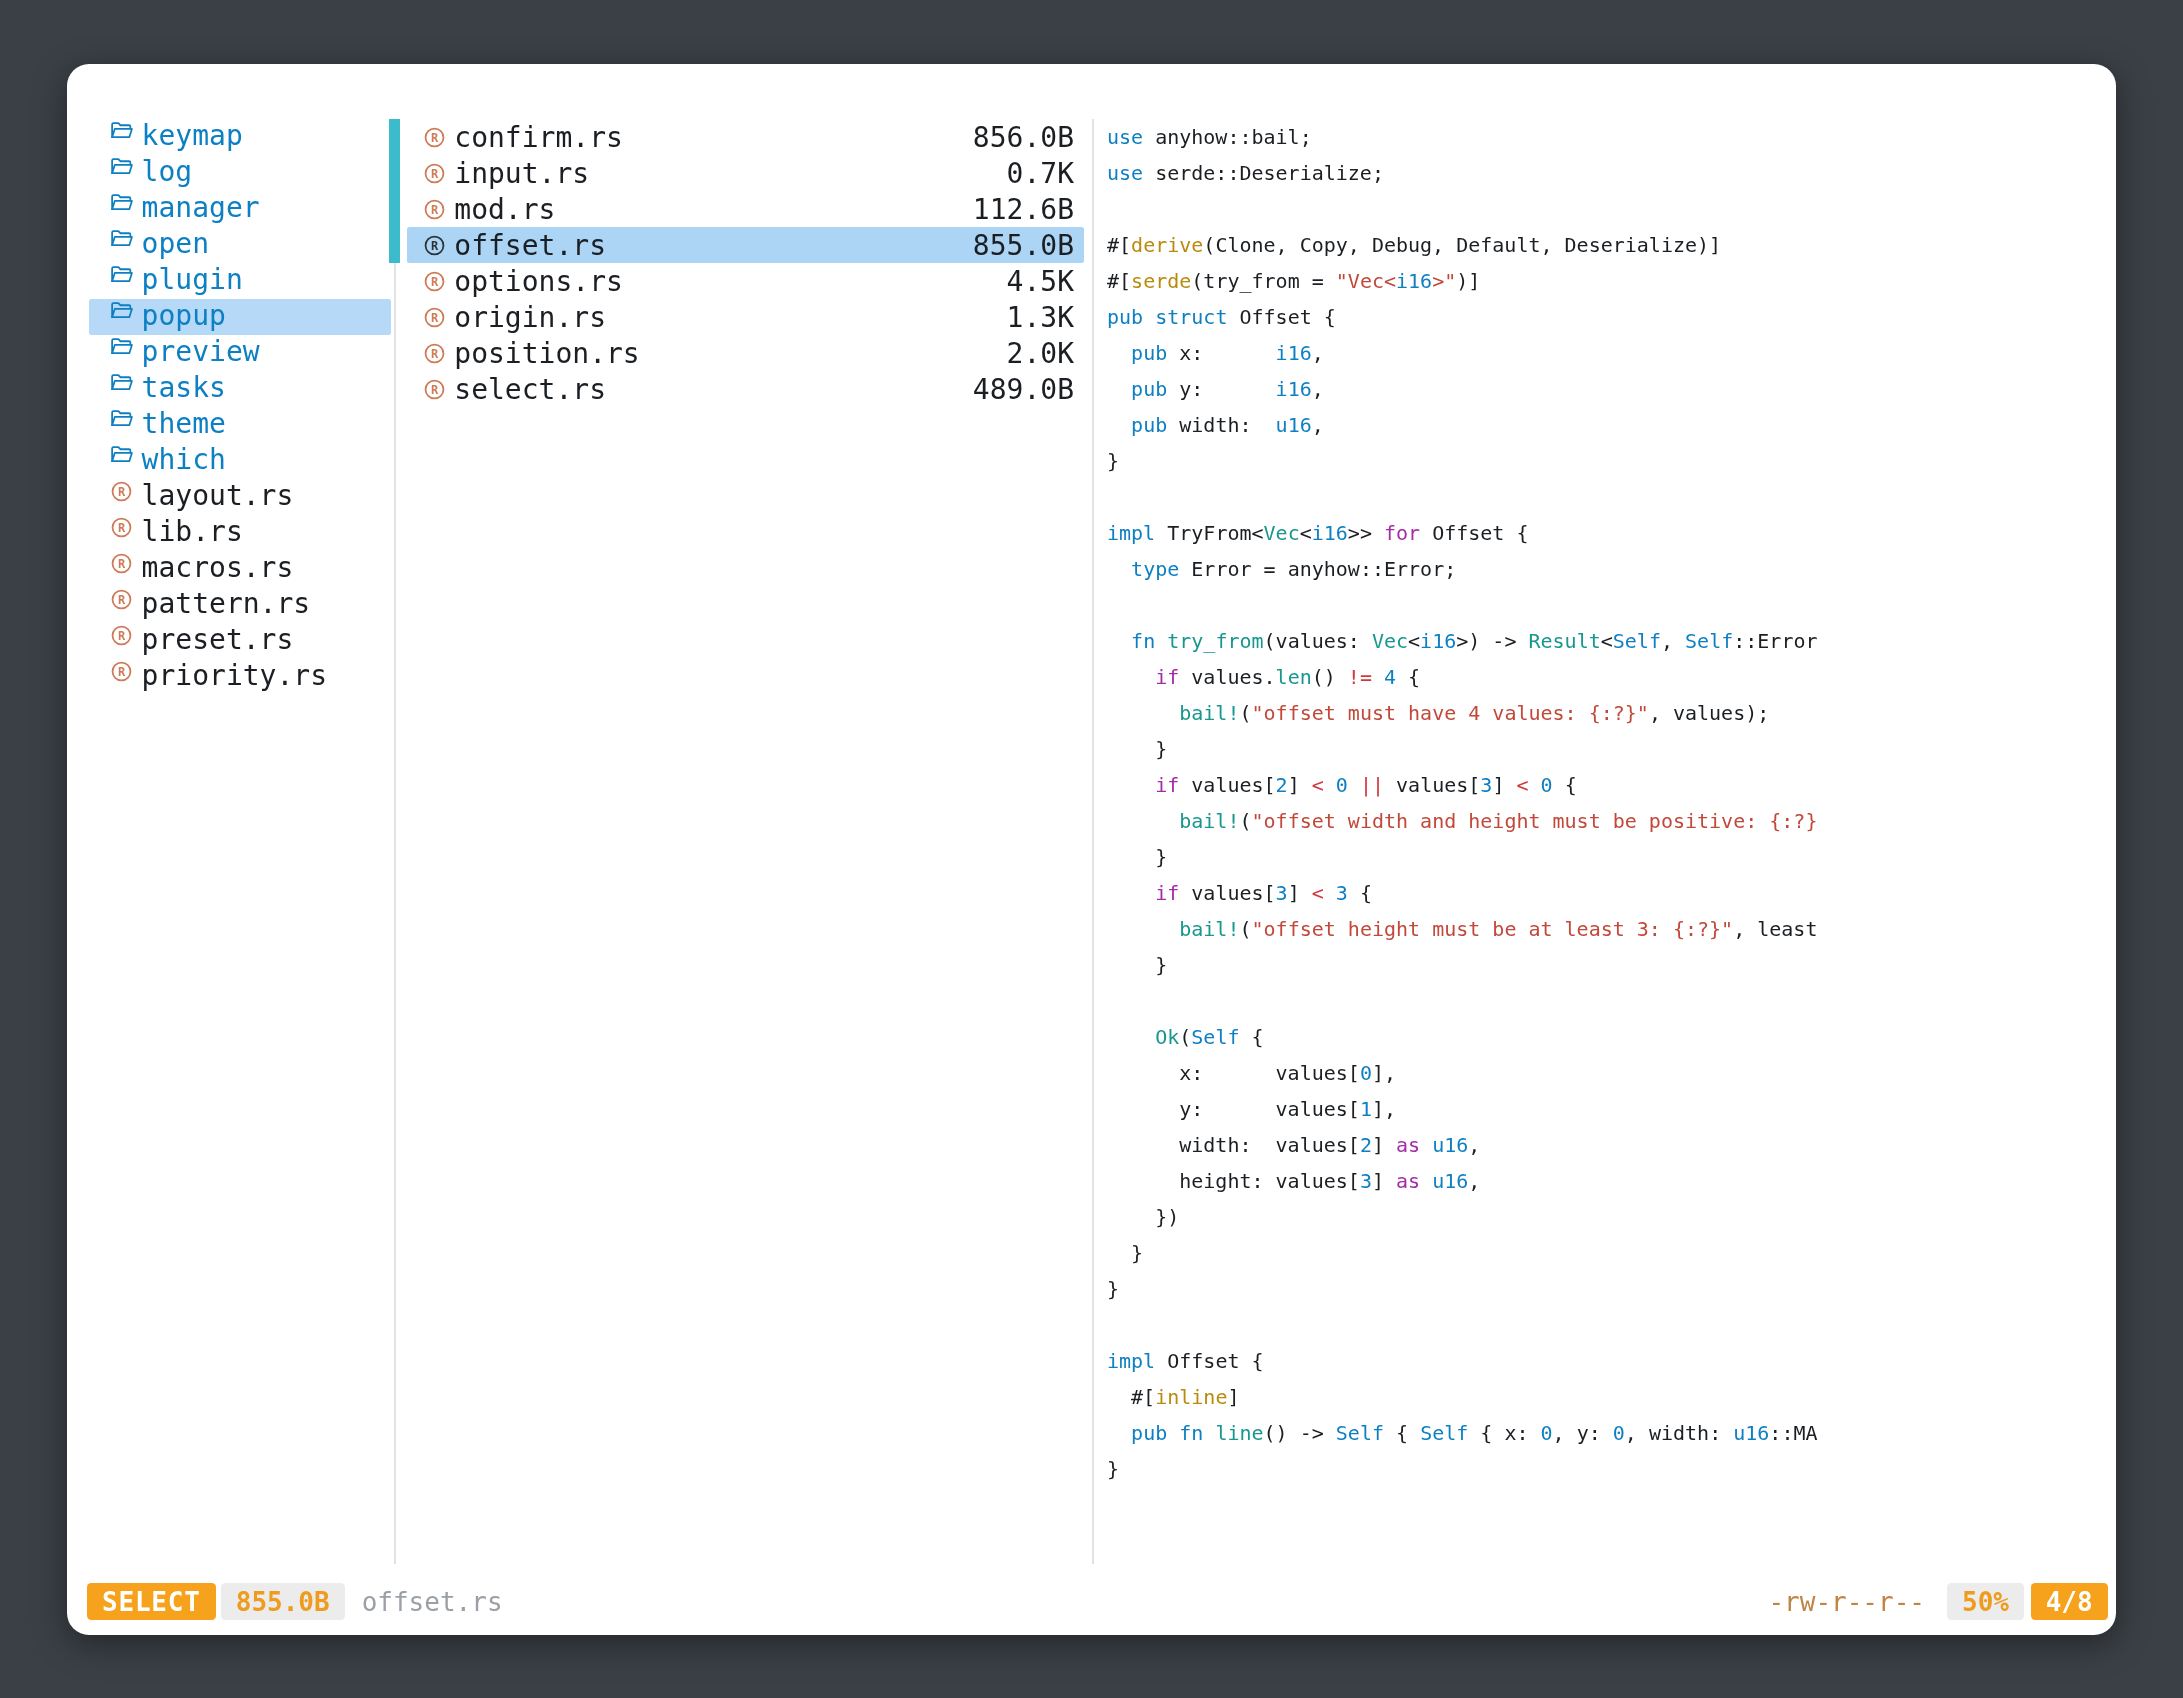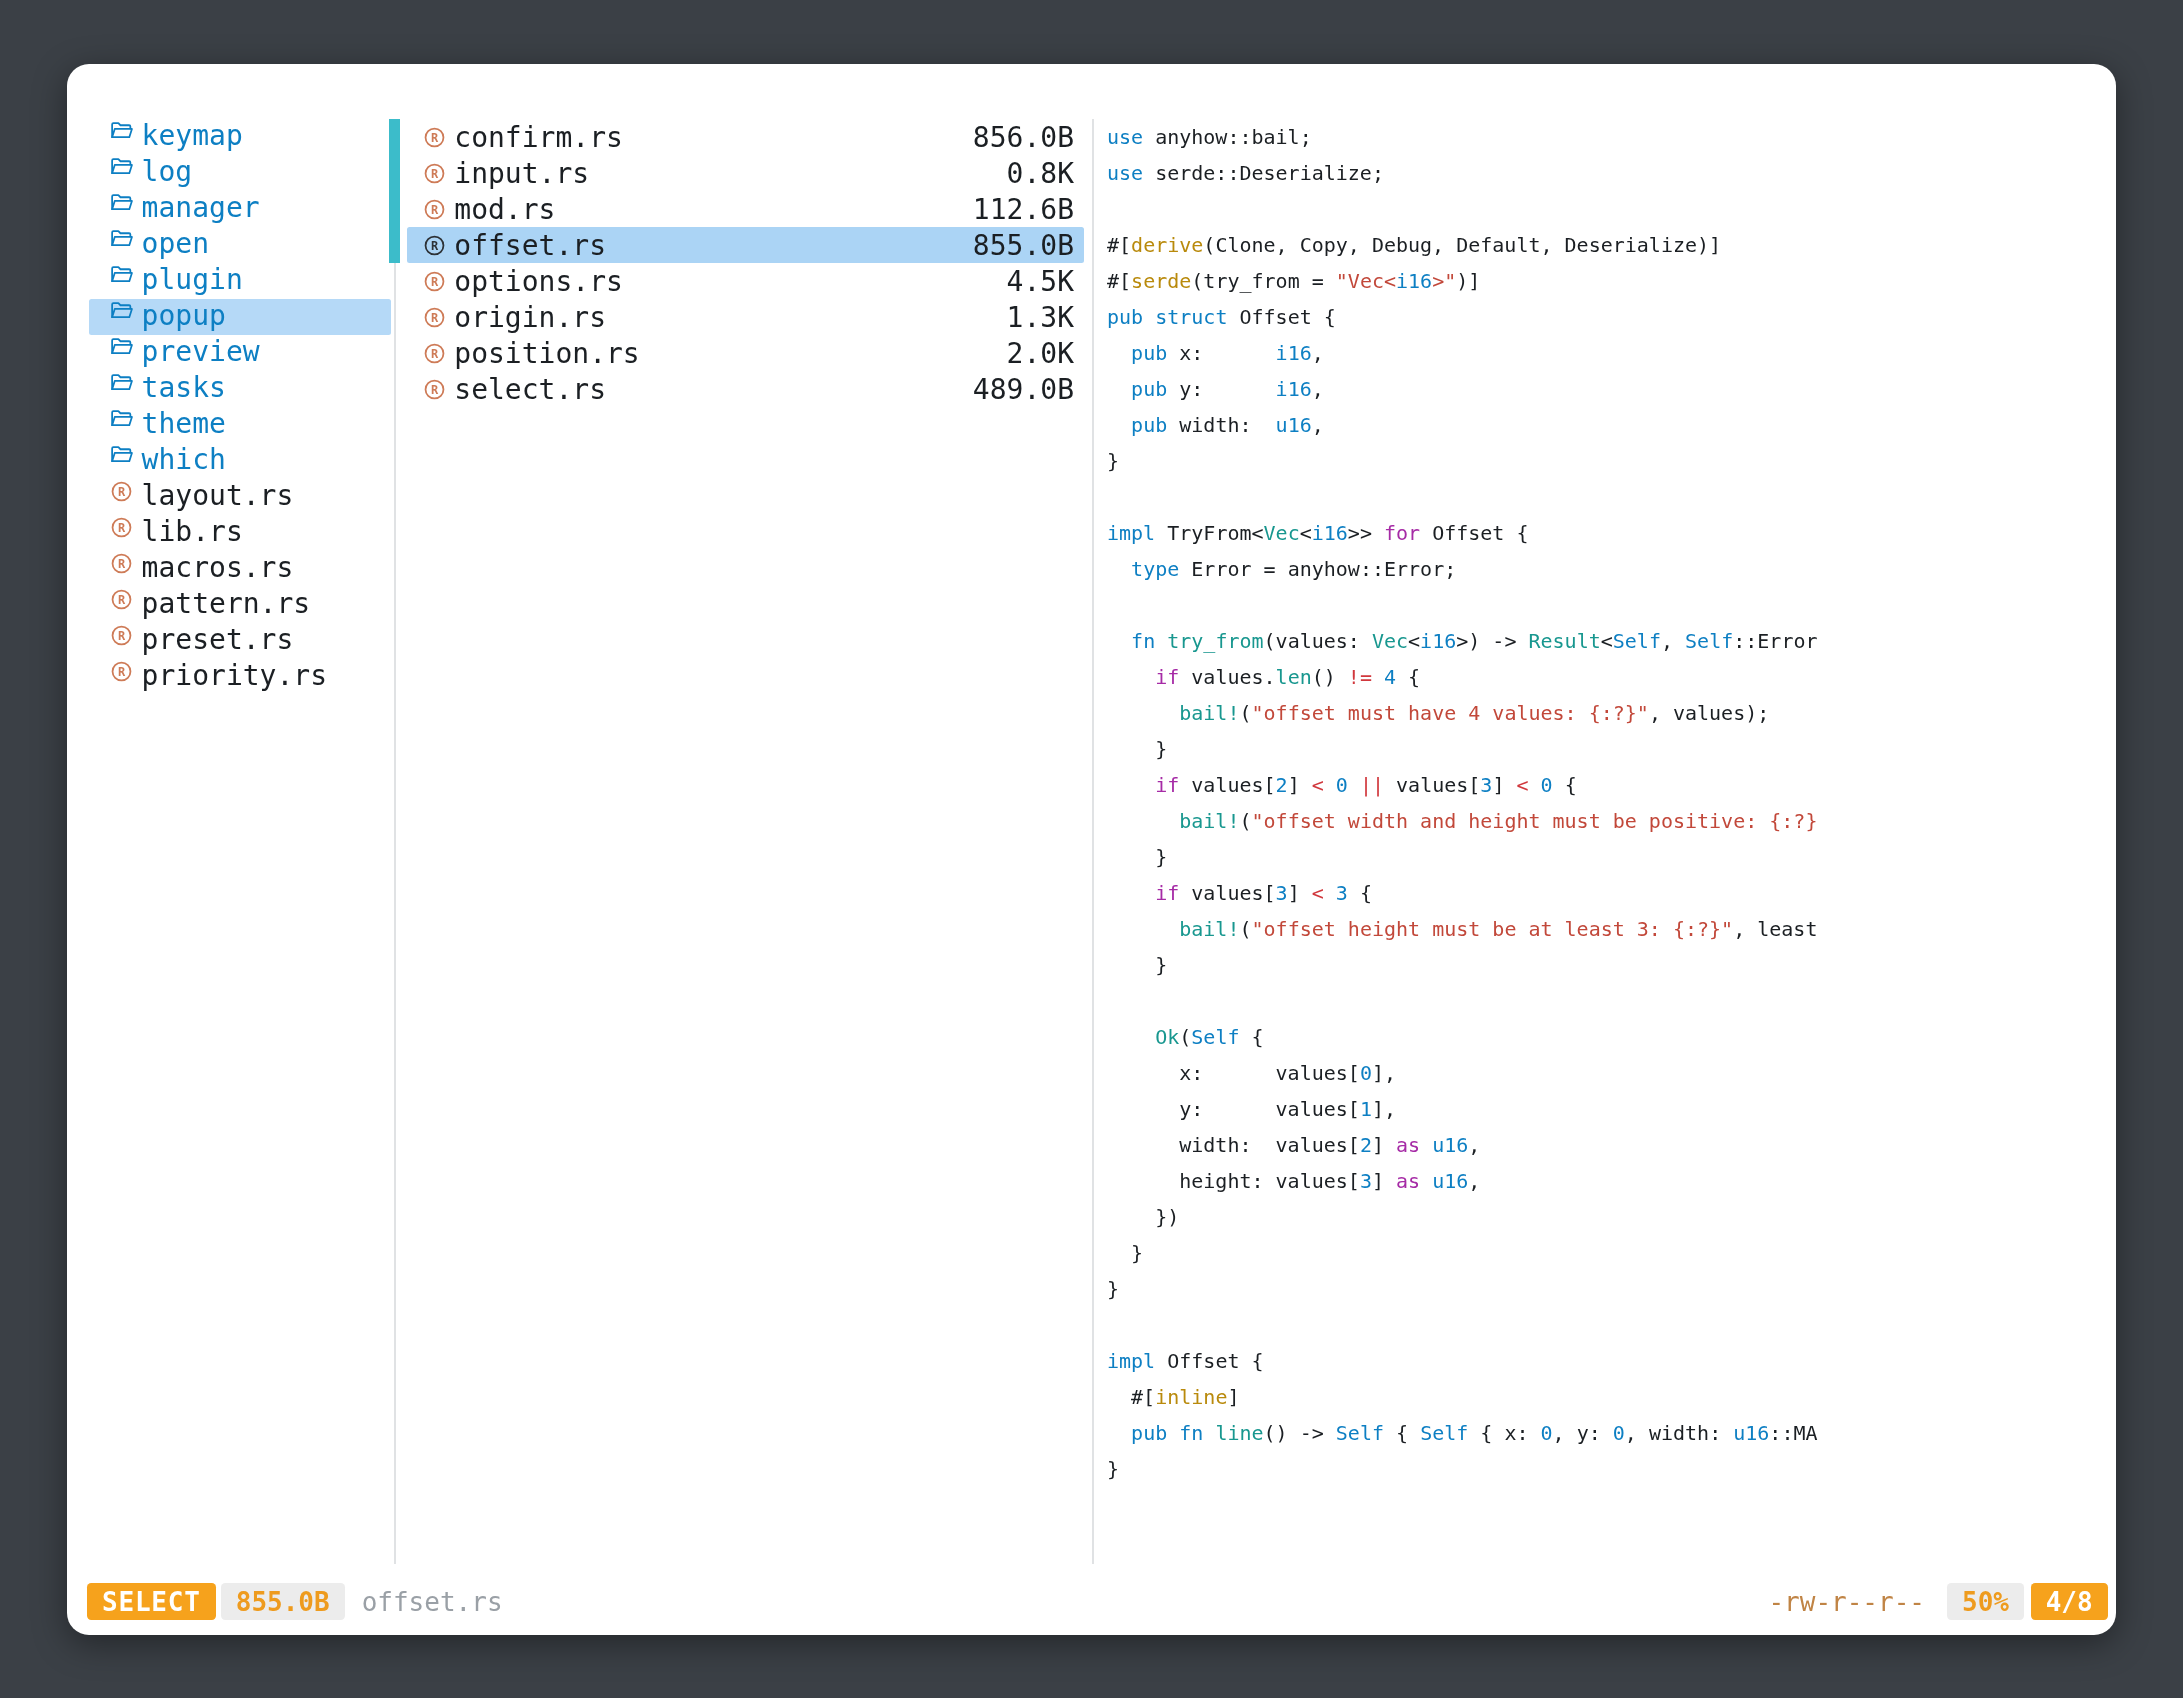--- a/index.html
+++ b/index.html
@@ -201,21 +201,21 @@
         </div>
       </div>
       <div class="crow marked">
         <span class="marker"></span>
         <div class="content">
           <svg class="icon" viewBox="0 0 24 24" style="font-size:33px">
     <circle cx="12" cy="12" r="8.6" fill="none" stroke="currentColor" stroke-width="1.7"></circle>
     <text x="12" y="16.2" text-anchor="middle" font-size="11.5" font-weight="bold" fill="currentColor" font-family="DejaVu Sans Mono, monospace">R</text>
   </svg>
           <span class="fname">input.rs</span>
-          <span class="fsize">0.8K</span>
+          <span class="fsize">0.7K</span>
         </div>
       </div>
       <div class="crow marked">
         <span class="marker"></span>
         <div class="content">
           <svg class="icon" viewBox="0 0 24 24" style="font-size:33px">
     <circle cx="12" cy="12" r="8.6" fill="none" stroke="currentColor" stroke-width="1.7"></circle>
     <text x="12" y="16.2" text-anchor="middle" font-size="11.5" font-weight="bold" fill="currentColor" font-family="DejaVu Sans Mono, monospace">R</text>
   </svg>
           <span class="fname">mod.rs</span>

